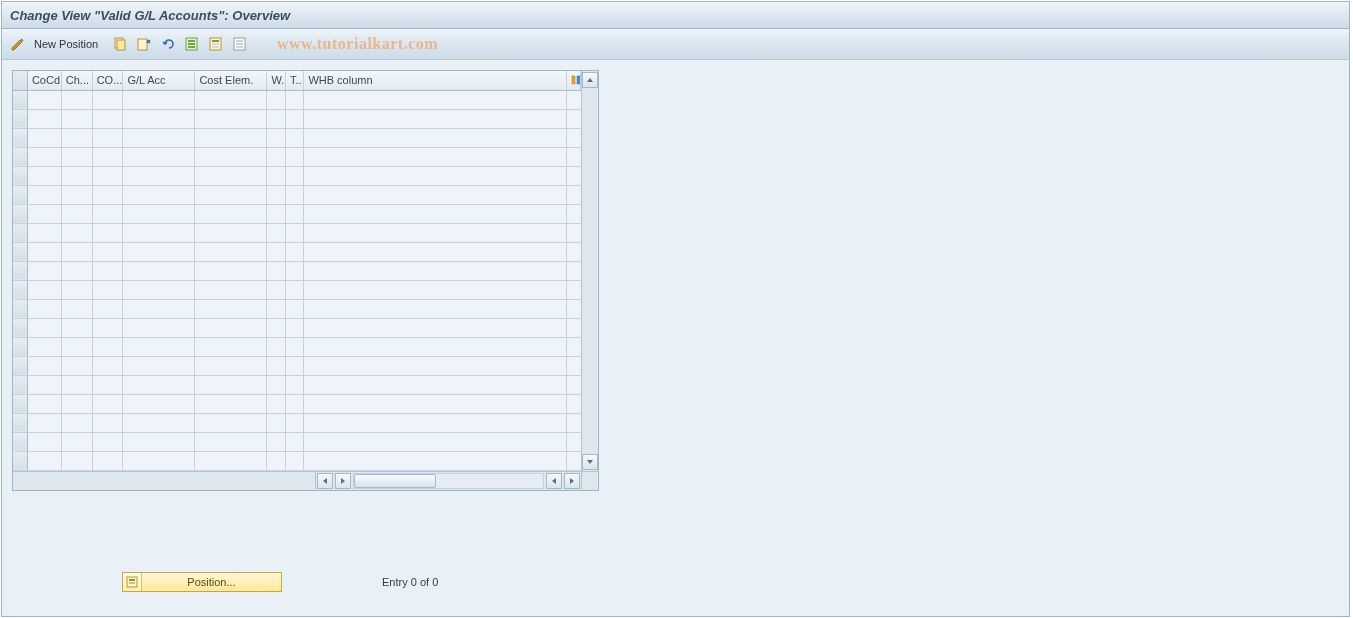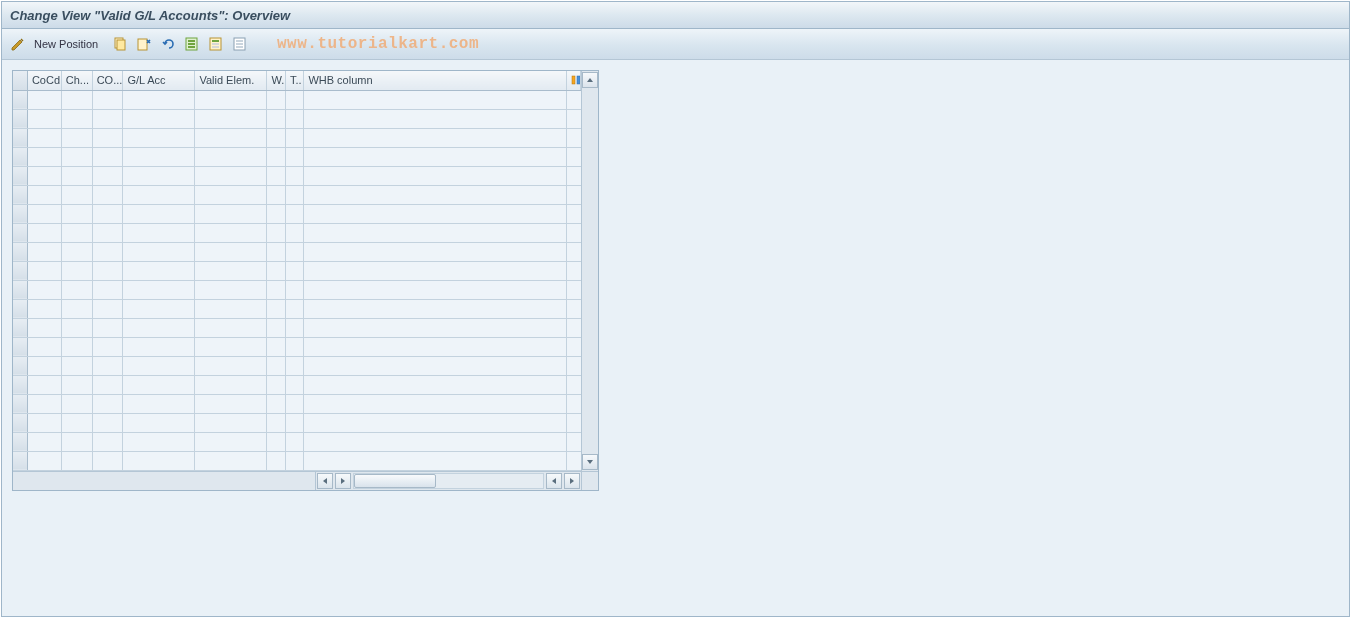--- a/index.html
+++ b/index.html
@@ -48,21 +48,21 @@
   }
   .tb-icon { width: 20px; }
   .tb-text-btn {
     padding: 0 8px 0 2px;
     font-size: 11px;
     color: #334;
   }
   .watermark {
     position: absolute;
     left: 275px;
-    font-family: Liberation Mono, monospace;
+    font-family: Liberation Serif, serif;
     font-size: 16px;
     font-weight: bold;
     color: #f0ad78;
     opacity: 0.85;
     letter-spacing: 0.5px;
     pointer-events: none;
   }
 
   
   .content-area {
@@ -325,21 +325,21 @@
                 <col class="c-whb">
               <col style="width:14px">
             </colgroup>
             <thead>
               <tr>
                 <th class="row-sel"></th>
                 <th>CoCd</th>
                 <th>Ch...</th>
                 <th>CO...</th>
                 <th>G/L Acc</th>
-                <th>Valid Elem.</th>
+                <th>Cost Elem.</th>
                 <th>W.</th>
                 <th>T..</th>
                 <th>WHB column</th>
                 <th class="config-cell">
                   <svg width="10" height="10" viewBox="0 0 10 10">
                       <rect x="1" y="1" width="3" height="8" fill="#f5a623" stroke="#b87400" stroke-width="0.5"></rect>
                       <rect x="6" y="1" width="3" height="8" fill="#4a90d9" stroke="#2a6db3" stroke-width="0.5"></rect>
                     </svg>
                 </th>
               </tr>
@@ -627,15 +627,28 @@
         </div>
         <div class="harrow">
           <svg width="8" height="8" viewBox="0 0 8 8">
               <path d="M6 4 L2 1 L2 7 Z" fill="#5a6e7e"></path>
             </svg>
         </div>
         <div class="corner"></div>
       </div>
     </div>
 
+    <div class="footer-row">
+      <div class="position-btn">
+        <span class="pb-icon">
+          <svg width="12" height="12" viewBox="0 0 12 12">
+              <rect x="1" y="1" width="10" height="10" fill="#fff3cc" stroke="#b89334"></rect>
+              <rect x="3" y="3" width="6" height="2" fill="#6fa43f"></rect>
+              <rect x="3" y="6" width="6" height="2" fill="#d7c56a"></rect>
+            </svg>
+        </span>
+        <span class="pb-label">Position...</span>
+      </div>
+      <span class="entry-text">Entry 0 of 0</span>
+    </div>
 
   </div>
 </div>
 
 </body></html>

